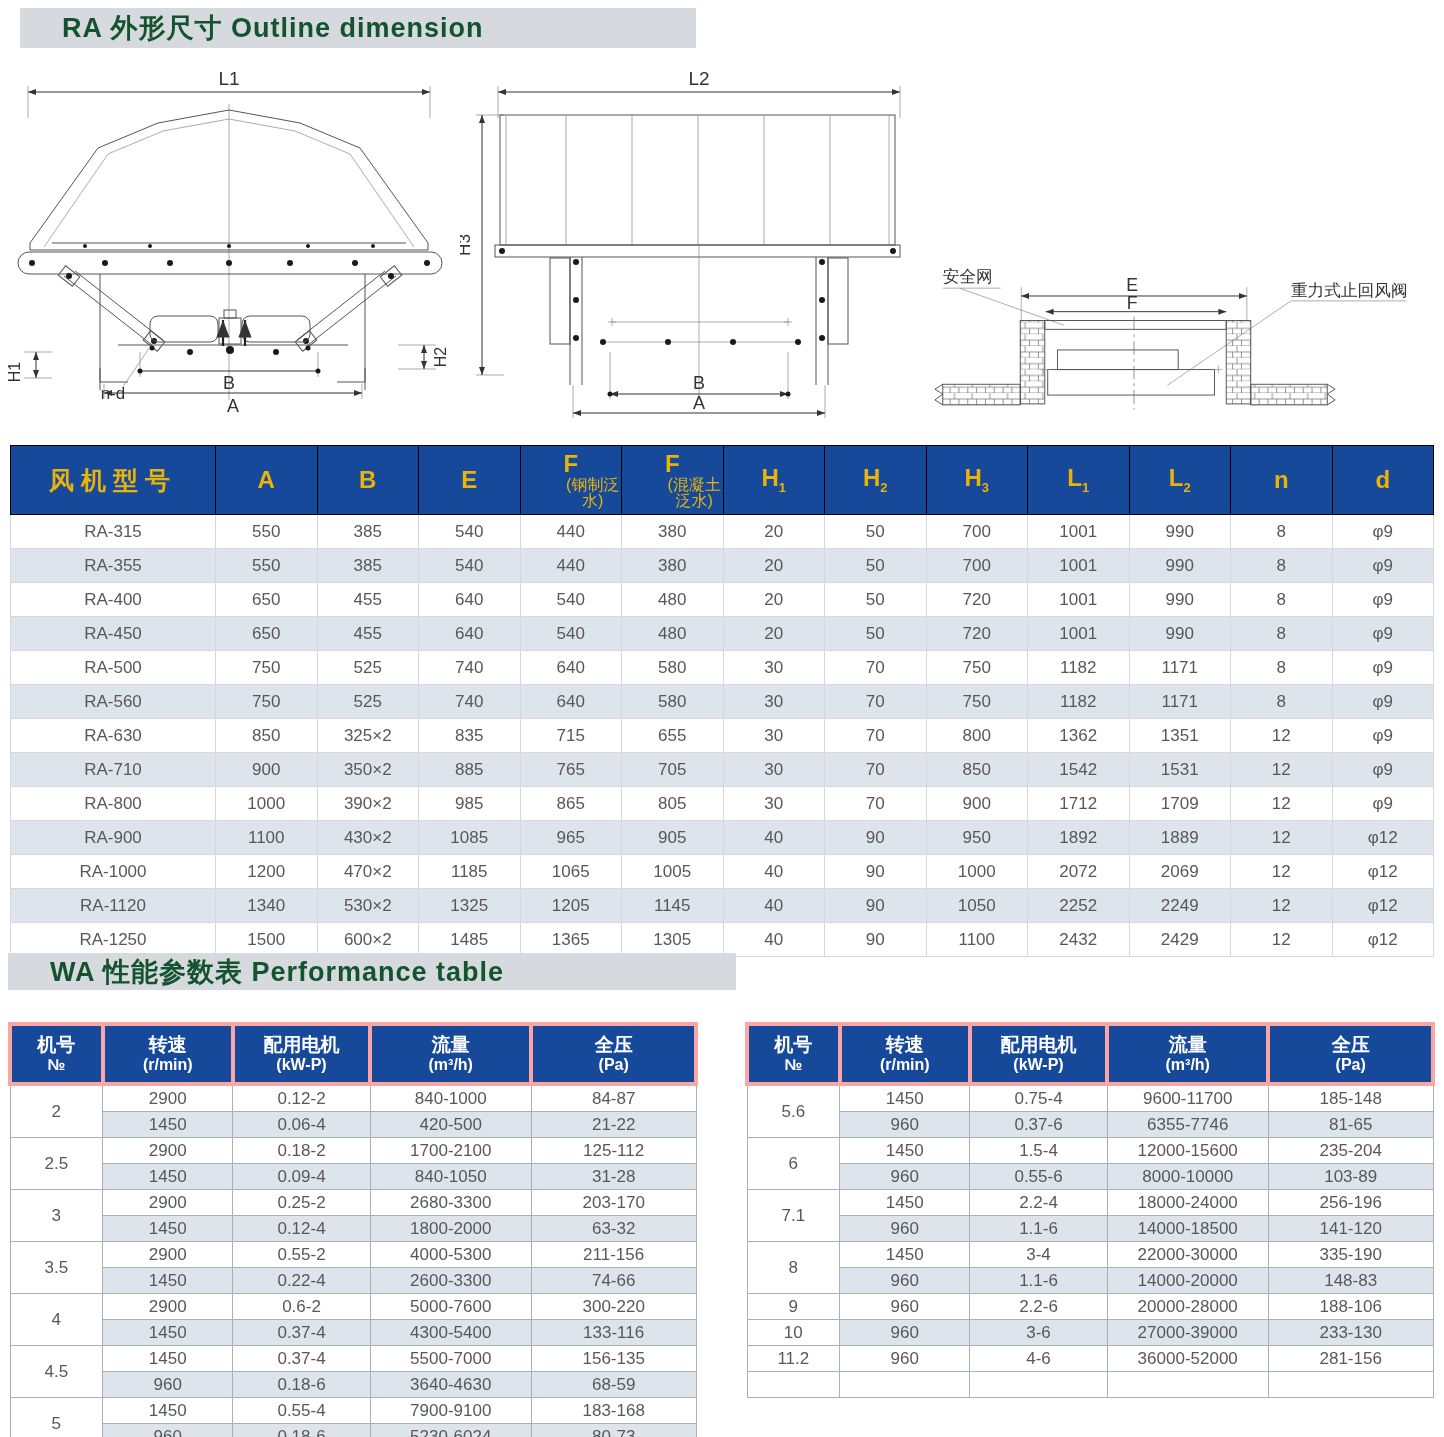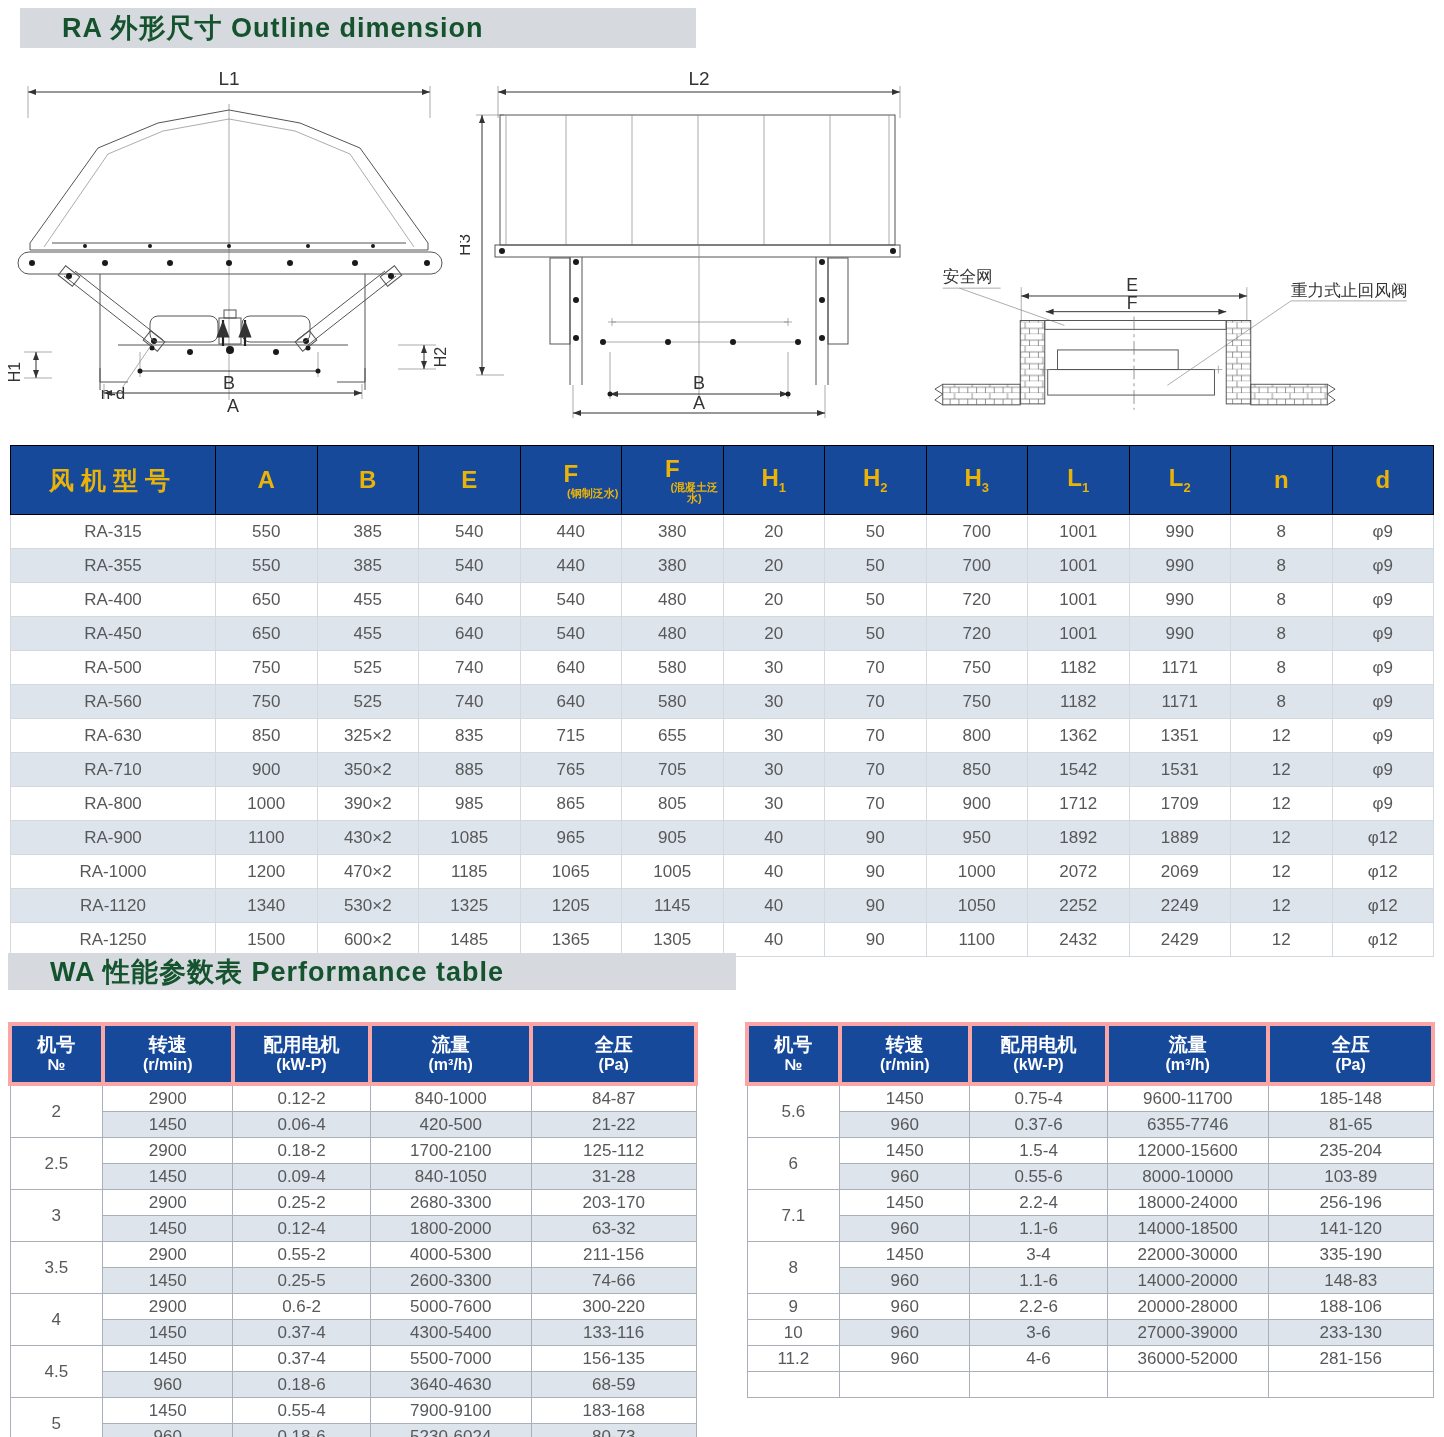--- a/index.html
+++ b/index.html
@@ -14,21 +14,21 @@
   svg .dim{stroke:#333;fill:none;stroke-width:1;}
   svg .thin{stroke:#888;fill:none;stroke-width:.7;}
   svg .dot{fill:#1a1a1a;stroke:none;}
 
   
   #dimwrap{position:absolute;left:10px;top:445px;width:1424px;height:490px;}
   #dimwrap table{width:100%;height:100%;border-collapse:collapse;table-layout:fixed;}
   #dimwrap th{background:#17499b;color:#eab308;border:1px solid #000000;vertical-align:middle;padding:2px 0;height:64px;}
   #dimwrap .hmain{font-size:24px;font-weight:bold;line-height:1.05;}
   #dimwrap .hmodel{font-size:25px;letter-spacing:7px;}
-  #dimwrap .hnote{font-size:11px;font-weight:bold;line-height:1;margin-top:1px;margin-left:44px;}
+  #dimwrap .hnote{font-size:16px;font-weight:normal;line-height:1;margin-top:1px;margin-left:44px;}
   #dimwrap sub{font-size:13px;}
   #dimwrap td{border:1px solid #d3d9df;text-align:center;font-size:17px;color:#57585a;background:#fff;height:31px;}
   #dimwrap tr.shade td{background:#dee4eb;}
 
   
   .perf{position:absolute;}
   #perfL{left:8px;top:1022px;width:690px;}
   #perfR{left:745px;top:1022px;width:690px;}
   .perf table{width:100%;border-collapse:collapse;table-layout:fixed;}
   .perf th.head{background:#17499b;color:#fff;border:4px solid #fca5a5;padding:4px 0;height:48px;vertical-align:middle;}
@@ -585,21 +585,21 @@
         </tr>
         <tr>
           <th class="gl" rowspan="2">3.5</th>
           <td>2900</td>
           <td>0.55-2</td>
           <td>4000-5300</td>
           <td>211-156</td>
         </tr>
         <tr>
           <td class="shadecell">1450</td>
-          <td class="shadecell">0.25-5</td>
+          <td class="shadecell">0.22-4</td>
           <td class="shadecell">2600-3300</td>
           <td class="shadecell">74-66</td>
         </tr>
         <tr>
           <th class="gl shadecell" rowspan="2">4</th>
           <td>2900</td>
           <td>0.6-2</td>
           <td>5000-7600</td>
           <td>300-220</td>
         </tr>

